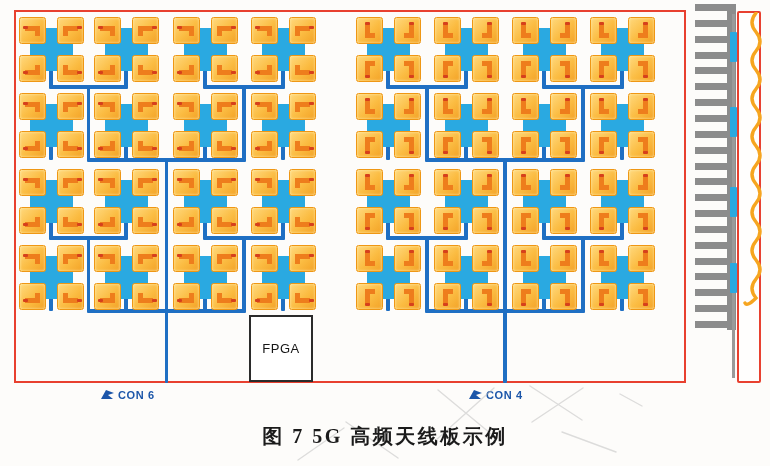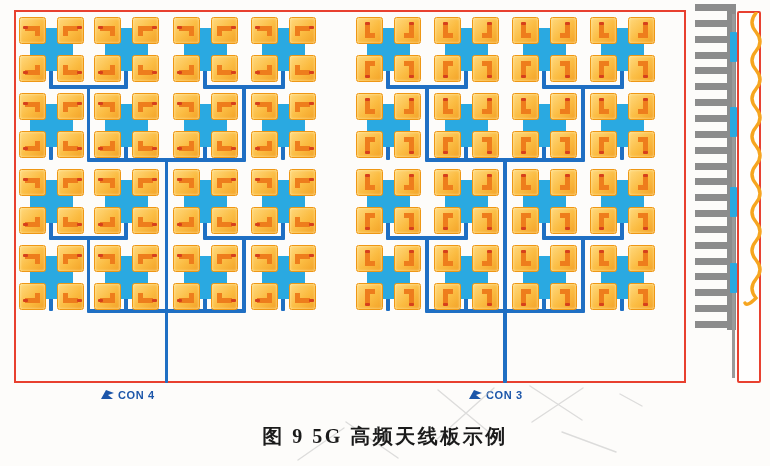--- a/index.html
+++ b/index.html
@@ -748,32 +748,35 @@
           <div class="glyph" style="width: 10px; height: 15px; left: 8px; top: 5px; border-left: 5px solid rgb(238, 125, 28); border-top: 5px solid rgb(238, 125, 28);"></div>
           <div class="tick" style="left: 8px; top: 19px;"></div>
         </div>
         <div class="sq" style="left: 38px; top: 38px;">
           <div class="glyph" style="width: 10px; height: 15px; left: 9px; top: 5px; border-right: 5px solid rgb(238, 125, 28); border-top: 5px solid rgb(238, 125, 28);"></div>
           <div class="tick" style="left: 14px; top: 19px;"></div>
         </div>
       </div>
     </div>
 
+  <div id="fpga-box" class="chipbox">
+    <span>FPGA</span>
+  </div>
 
   <div id="con1" class="con">
     <svg width="13" height="10" viewBox="0 0 13 10">
       <path d="M0 9 L5 0 L13 3 L7 5 L12 9 Z" fill="#1c56a9"></path>
     </svg>
-    <span>CON 4</span>
+    <span>CON 6</span>
   </div>
   <div id="con2" class="con">
     <svg width="13" height="10" viewBox="0 0 13 10">
       <path d="M0 9 L5 0 L13 3 L7 5 L12 9 Z" fill="#1c56a9"></path>
     </svg>
-    <span>CON 3</span>
+    <span>CON 4</span>
   </div>
 
   <div id="side-layer">
     <div id="narrow-board"></div>
   <div class="fin" style="left: 695px; top: 4px; width: 32px; height: 7px;"></div>
       <div class="fin" style="left: 695px; top: 19.85px; width: 32px; height: 7px;"></div>
       <div class="fin" style="left: 695px; top: 35.7px; width: 32px; height: 7px;"></div>
       <div class="fin" style="left: 695px; top: 51.55px; width: 32px; height: 7px;"></div>
       <div class="fin" style="left: 695px; top: 67.4px; width: 32px; height: 7px;"></div>
       <div class="fin" style="left: 695px; top: 83.25px; width: 32px; height: 7px;"></div>
@@ -809,15 +812,15 @@
       <path d="M214 8 L156 60"></path>
       <path d="M66 42 L118 78"></path>
       <path d="M250 6 L302 40"></path>
       <path d="M303 8 L252 42"></path>
       <path d="M18 80 L64 48"></path>
       <path d="M282 52 L336 72"></path>
       <path d="M340 14 L362 26"></path>
     </g>
   </svg>
 
-  <div id="caption">图 9 5G 高频天线板示例</div>
+  <div id="caption">图 7 5G 高频天线板示例</div>
 
 </div>
 
 </body></html>

